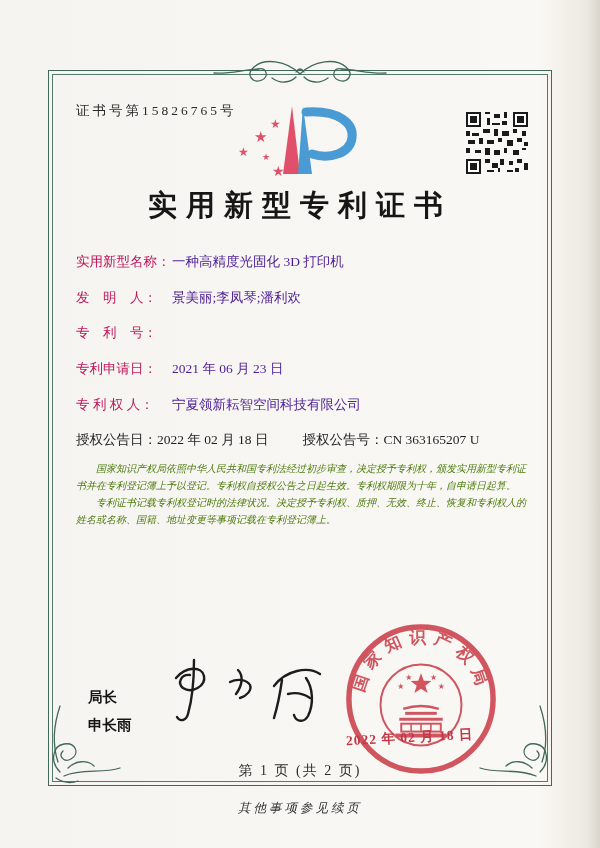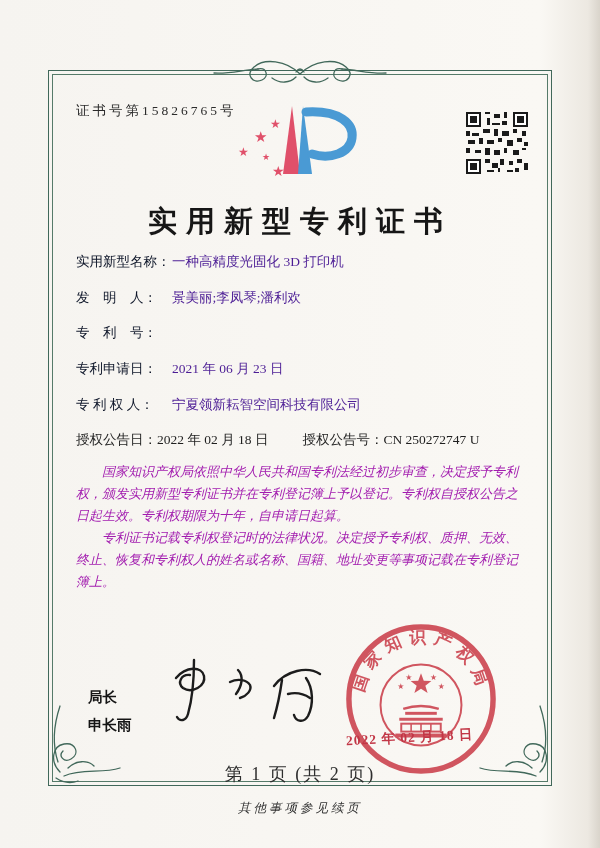--- a/index.html
+++ b/index.html
@@ -19,51 +19,51 @@
   }
   .ornament{ position:absolute; }
   .ornament svg{ display:block; }
   .cert-no{
     position:absolute; left:76px; top:102px;
     font-size:13.5px; letter-spacing:3px; color:#2b2b2b;
   }
   .logo{ position:absolute; left:232px; top:100px; width:136px; height:80px; }
   .qr{ position:absolute; left:466px; top:112px; width:62px; height:62px; }
   .title{
-    position:absolute; left:0; top:202px; width:100%;
+    position:absolute; left:0; top:186px; width:100%;
     text-align:center; font-size:29px; font-weight:700;
     letter-spacing:9px; color:#161616;
   }
   .content{
     position:absolute; left:76px; top:252px; width:452px;
     font-size:13.5px; line-height:1.42;
   }
   .field-row{ display:flex; margin-bottom:16.5px; }
-  .field-label{ flex:0 0 96px; color:#0f172a; }
+  .field-label{ flex:0 0 96px; color:#be185d; }
   .field-value{ flex:1; color:#4c1d95; max-width:356px; }
   .grant-row{ display:flex; margin-bottom:11px; }
   .grant-pair{ display:flex; }
   .grant-pair.second{ margin-left:34px; }
-  .paragraphs{ margin-top:12px; font-style:italic; font-size:13px; line-height:1.68; color:#a21caf; }
+  .paragraphs{ margin-top:12px; font-style:italic; font-size:10px; line-height:1.68; color:#4d7c0f; }
   .paragraphs p{ text-indent:2em; }
   .signer{
     position:absolute; left:88px; top:684px;
     font-size:14.5px; line-height:1.9; color:#151515; font-weight:600;
     font-family:"Liberation Sans","DejaVu Sans",sans-serif;
   }
   .signature{ position:absolute; left:150px; top:652px; width:190px; height:86px; }
   .seal{ position:absolute; left:342px; top:620px; width:158px; height:158px; opacity:.93; mix-blend-mode:multiply; }
   .seal-date{
     position:absolute; left:346px; top:728px; width:160px;
     color:#c23646; font-size:13.5px; font-weight:700; letter-spacing:1px;
     transform:rotate(-3deg); white-space:nowrap;
   }
   .page-no{
     position:absolute; left:0; top:762px; width:100%;
-    text-align:center; font-size:18px; color:#2e2e2e; letter-spacing:2px;
+    text-align:center; font-size:14px; color:#2e2e2e; letter-spacing:2px;
   }
   .footer-note{
     position:absolute; left:0; top:800px; width:100%;
     text-align:center; font-size:12.5px; font-style:italic; color:#333; letter-spacing:3px;
   }
 </style>
 </head>
 <body>
 
 <div class="frame-outer">
@@ -189,21 +189,21 @@
     <span class="field-label">专 利 权 人：</span>
     <span class="field-value">宁夏领新耘智空间科技有限公司</span>
   </div>
   <div class="grant-row">
     <span class="grant-pair">
       <span>授权公告日：</span>
       <span>2022 年 02 月 18 日</span>
     </span>
     <span class="grant-pair second">
       <span>授权公告号：</span>
-      <span>CN 250272747 U</span>
+      <span>CN 363165207 U</span>
     </span>
   </div>
   <div class="paragraphs">
     <p>国家知识产权局依照中华人民共和国专利法经过初步审查，决定授予专利权，颁发实用新型专利证书并在专利登记簿上予以登记。专利权自授权公告之日起生效。专利权期限为十年，自申请日起算。</p>
     <p>专利证书记载专利权登记时的法律状况。决定授予专利权、质押、无效、终止、恢复和专利权人的姓名或名称、国籍、地址变更等事项记载在专利登记簿上。</p>
   </div>
 </div>
 
 <div class="signer">
   <div>局长</div>

